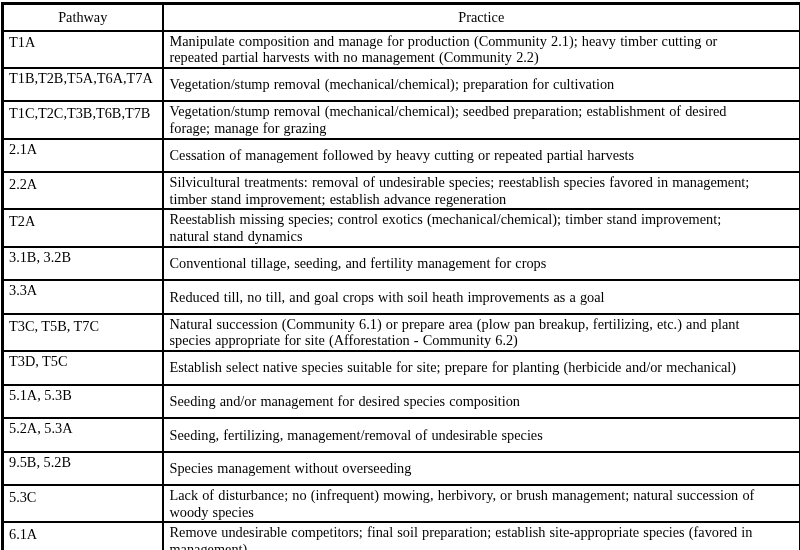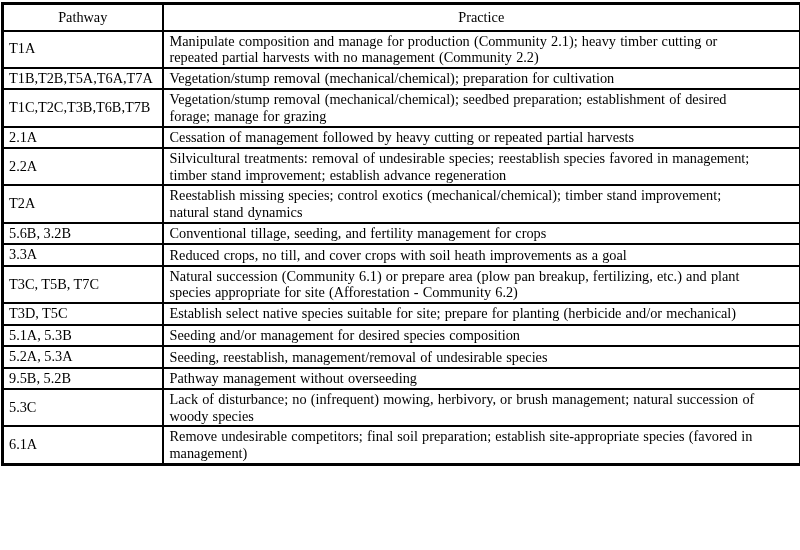--- a/index.html
+++ b/index.html
@@ -36,21 +36,21 @@
   }
   th {
     font-weight: normal;
     text-align: center;
     padding: 4px 4px;
   }
   col.col-pathway { width: 160px; }
   col.col-practice { width: 638px; }
   td.cell-pathway {
     text-align: left;
-    padding: 1px 2px 2px 5px;
+    padding: 1px 2px 14px 5px;
     white-space: nowrap;
   }
   td.cell-practice {
     text-align: left;
     padding: 1px 4px 1px 6px;
     white-space: pre-line;
     word-spacing: 0.04em;
   }
 </style>
 </head>
@@ -91,47 +91,47 @@
           <td class="cell-pathway">2.2A</td>
           <td class="cell-practice">Silvicultural treatments: removal of undesirable species; reestablish species favored in management;
 timber stand improvement; establish advance regeneration</td>
         </tr>
         <tr>
           <td class="cell-pathway">T2A</td>
           <td class="cell-practice">Reestablish missing species; control exotics (mechanical/chemical); timber stand improvement;
 natural stand dynamics</td>
         </tr>
         <tr>
-          <td class="cell-pathway">5.6B, 3.2B</td>
+          <td class="cell-pathway">3.1B, 3.2B</td>
           <td class="cell-practice">Conventional tillage, seeding, and fertility management for crops</td>
         </tr>
         <tr>
           <td class="cell-pathway">3.3A</td>
-          <td class="cell-practice">Reduced crops, no till, and cover crops with soil heath improvements as a goal</td>
+          <td class="cell-practice">Reduced till, no till, and goal crops with soil heath improvements as a goal</td>
         </tr>
         <tr>
           <td class="cell-pathway">T3C, T5B, T7C</td>
           <td class="cell-practice">Natural succession (Community 6.1) or prepare area (plow pan breakup, fertilizing, etc.) and plant
 species appropriate for site (Afforestation - Community 6.2)</td>
         </tr>
         <tr>
           <td class="cell-pathway">T3D, T5C</td>
           <td class="cell-practice">Establish select native species suitable for site; prepare for planting (herbicide and/or mechanical)</td>
         </tr>
         <tr>
           <td class="cell-pathway">5.1A, 5.3B</td>
           <td class="cell-practice">Seeding and/or management for desired species composition</td>
         </tr>
         <tr>
           <td class="cell-pathway">5.2A, 5.3A</td>
-          <td class="cell-practice">Seeding, reestablish, management/removal of undesirable species</td>
+          <td class="cell-practice">Seeding, fertilizing, management/removal of undesirable species</td>
         </tr>
         <tr>
           <td class="cell-pathway">9.5B, 5.2B</td>
-          <td class="cell-practice">Pathway management without overseeding</td>
+          <td class="cell-practice">Species management without overseeding</td>
         </tr>
         <tr>
           <td class="cell-pathway">5.3C</td>
           <td class="cell-practice">Lack of disturbance; no (infrequent) mowing, herbivory, or brush management; natural succession of
 woody species</td>
         </tr>
         <tr>
           <td class="cell-pathway">6.1A</td>
           <td class="cell-practice">Remove undesirable competitors; final soil preparation; establish site-appropriate species (favored in
 management)</td>

